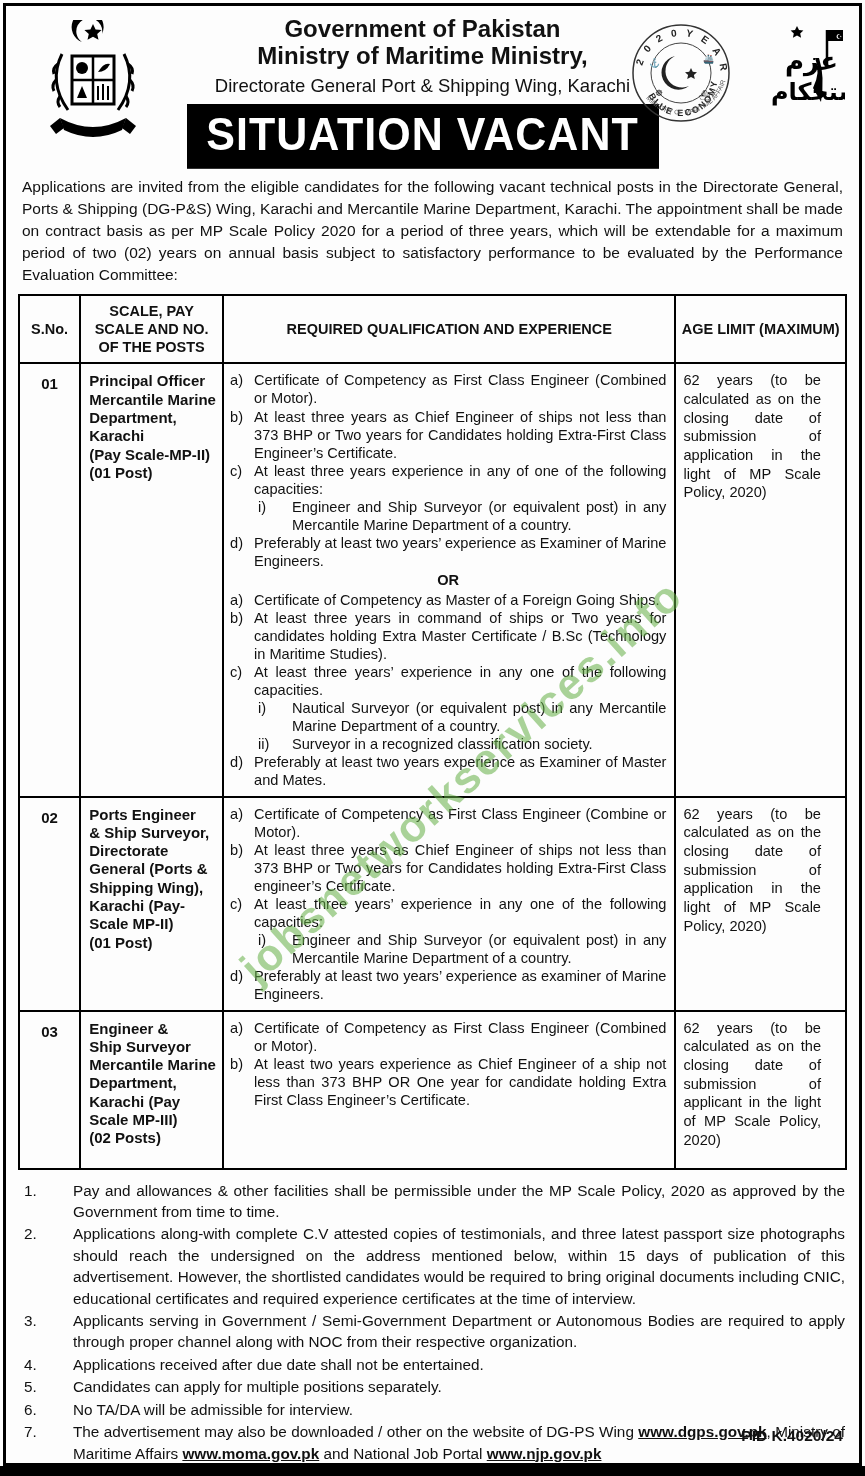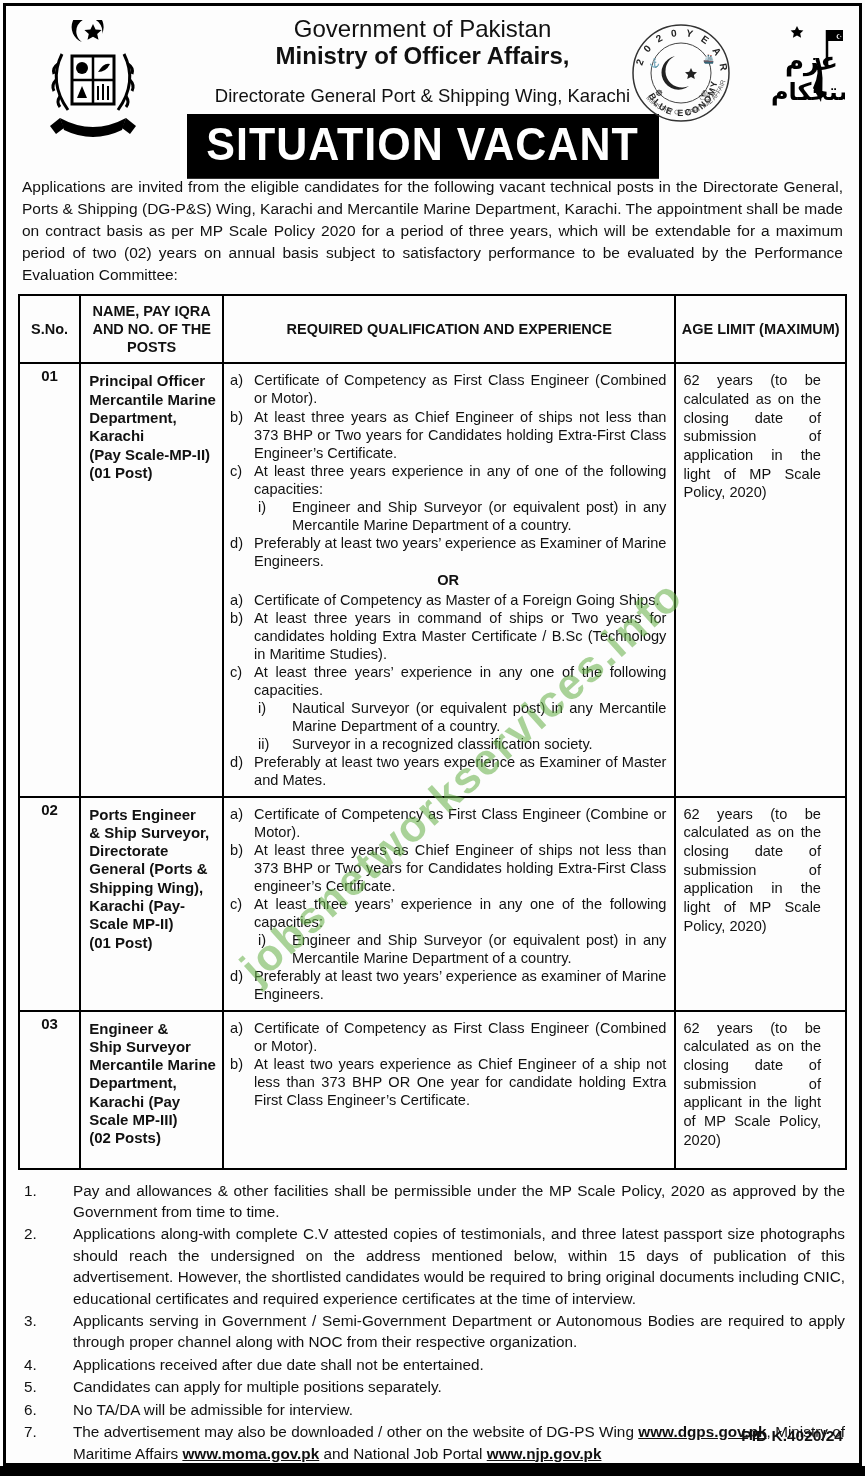--- a/index.html
+++ b/index.html
@@ -18,23 +18,23 @@
     box-sizing:border-box;
     padding:8px 12px 0 12px;
   }
   .bottom-bar{position:absolute;left:0;right:0;bottom:0;height:10px;background:#000;}
 
   
   .header{position:relative;height:148px;}
   .emblem{position:absolute;left:14px;top:6px;}
   .logos{position:absolute;right:2px;top:4px;display:flex;gap:4px;}
   .head-center{position:absolute;left:160px;right:180px;top:2px;text-align:center;}
-  .h1{font-size:24px;font-weight:normal;line-height:1.12;}
+  .h1{font-size:24px;font-weight:bold;line-height:1.12;}
   .h2{font-size:24px;font-weight:bold;line-height:1.12;}
-  .h3{font-size:18.5px;line-height:1.25;margin-top:14px;}
+  .h3{font-size:18.5px;line-height:1.25;margin-top:4px;}
   .banner{
     margin:7px auto 0 auto;width:472px;background:#000;color:#fff;
     text-align:center;font-weight:bold;font-size:43px;letter-spacing:1px;
     padding:4px 0 7px 0;transform:scaleY(1.08);transform-origin:top;
   }
 
   
   .intro{
     margin:14px 4px 8px 4px;font-size:15.5px;line-height:1.42;
     text-align:justify;
@@ -42,21 +42,21 @@
 
   
   table.vac{border-collapse:collapse;width:100%;margin-top:2px;}
   table.vac th, table.vac td{
     border:2px solid #000;vertical-align:top;box-sizing:border-box;
   }
   table.vac th{
     font-size:14.5px;font-weight:bold;text-align:center;vertical-align:middle;
     padding:6px 4px;height:58px;line-height:1.25;
   }
-  td.sno{width:62px;text-align:center;font-weight:bold;font-size:15px;padding-top:3px;}
+  td.sno{width:62px;text-align:center;font-weight:bold;font-size:15px;padding-top:11px;}
   td.post{width:145px;font-weight:bold;font-size:15px;padding:8px 4px 20px 8px;line-height:1.22;}
   td.qual{width:468px;padding:7px 8px 6px 6px;font-size:14.6px;line-height:1.24;}
   td.age{width:174px;padding:7px 24px 6px 7px;font-size:14.6px;line-height:1.28;text-align:justify;margin-top:8px;}
   .q-item{display:flex;}
   .q-item .lbl{width:24px;flex:0 0 24px;}
   .q-item .txt{flex:1;text-align:justify;}
   .q-sub{display:flex;margin-left:28px;}
   .q-sub .lbl{width:34px;flex:0 0 34px;}
   .q-sub .txt{flex:1;text-align:justify;}
   .q-or{text-align:center;font-weight:bold;margin:1px 0;}
@@ -118,21 +118,21 @@
             <path d="M92 34 q14 28 -6 56"></path>
             <path d="M26 44 q-6 4 -4 10 M96 44 q6 4 4 10 M24 60 q-5 5 -2 11 M98 60 q5 5 2 11 M28 76 q-4 6 0 11 M94 76 q4 6 0 11"></path>
           </g>
           <path d="M28 98 q33 18 66 0 l-4 12 q-29 14 -58 0z" fill="#000"></path>
           <path d="M28 98 l-10 8 6 8 8 -6z M94 98 l10 8 -6 8 -8 -6z" fill="#000"></path>
         </svg>
       </div>
 
       <div class="head-center">
         <div class="h1">Government of Pakistan</div>
-        <div class="h2">Ministry of Officer Affairs,</div>
+        <div class="h2">Ministry of Maritime Ministry,</div>
         <div class="h3">Directorate General Port &amp; Shipping Wing, Karachi</div>
         <div class="banner">SITUATION VACANT</div>
       </div>
 
       <div class="logos">
         <svg width="112" height="120" viewBox="0 0 112 120">
           <defs>
             <path id="arcTop" d="M16 58 A40 40 0 1 1 96 58"></path>
             <path id="arcBot" d="M20 62 A36 36 0 0 0 92 62"></path>
             <path id="arcSub" d="M12 64 A46 46 0 0 0 100 64"></path>
@@ -162,21 +162,21 @@
         </svg>
       </div>
     </div>
 
     <p class="intro">Applications are invited from the eligible candidates for the following vacant technical posts in the Directorate General, Ports &amp; Shipping (DG-P&amp;S) Wing, Karachi and Mercantile Marine Department, Karachi. The appointment shall be made on contract basis as per MP Scale Policy 2020 for a period of three years, which will be extendable for a maximum period of two (02) years on annual basis subject to satisfactory performance to be evaluated by the Performance Evaluation Committee:</p>
 
     <table class="vac">
       <thead>
         <tr>
           <th style="width:62px">S.No.</th>
-          <th style="width:145px">NAME, PAY IQRA AND NO. OF THE POSTS</th>
+          <th style="width:145px">SCALE, PAY SCALE AND NO. OF THE POSTS</th>
           <th style="width:468px">REQUIRED QUALIFICATION AND EXPERIENCE</th>
           <th style="width:174px">AGE LIMIT (MAXIMUM)</th>
         </tr>
       </thead>
       <tbody>
           <tr>
             <td class="sno">01</td>
             <td class="post">
               <span class="post-line">Principal Officer</span>
               <span class="post-line">Mercantile Marine</span>

